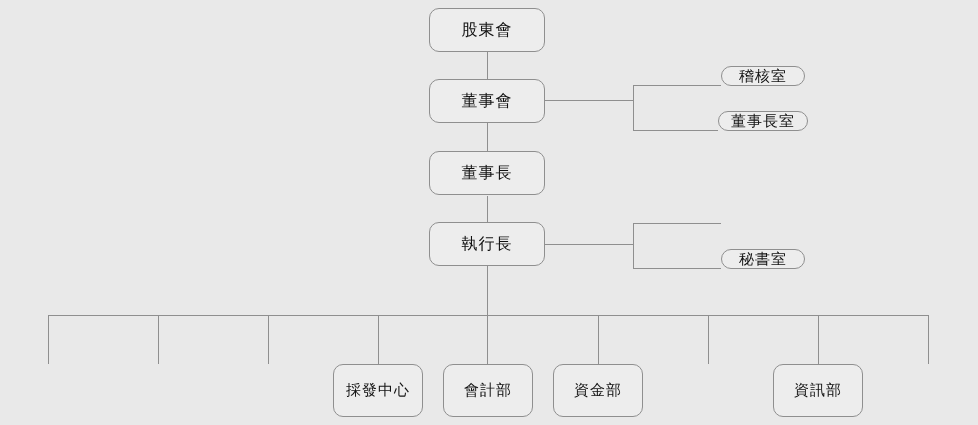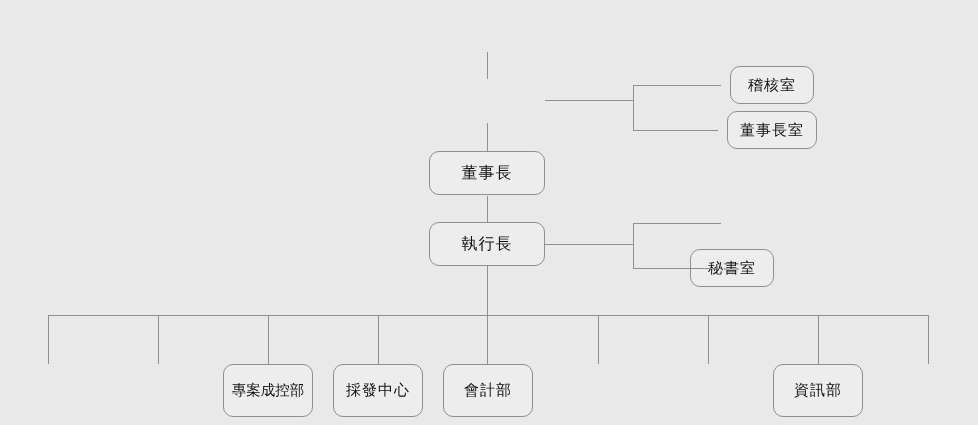--- a/index.html
+++ b/index.html
@@ -22,61 +22,67 @@
     border: 1px solid #8f8f8f;
     border-radius: 10px;
     display: flex;
     align-items: center;
     justify-content: center;
     color: #111111;
     letter-spacing: 1px;
     white-space: nowrap;
   }
   .node.main   { width: 116px; height: 44px; left: 429px; font-size: 16px; }
-  .node.side   { height: 38px; font-size: 15px; margin-left: 9px; }
+  .node.side   { height: 20px; font-size: 15px; }
   .node.bottom { width: 90px; height: 53px; top: 364px; font-size: 15px; }
   .node.bottom.wide { letter-spacing: 0; font-size: 14.5px; }
   .line {
     position: absolute;
     background: #8f8f8f;
   }
   .line.h { height: 1px; }
   .line.v { width: 1px; }
 </style>
 </head>
 <body>
 
 <div class="org-chart">
 
+  <div class="node main" style="top:8px">
+      <span>股東會</span>
+    </div>
+  <div class="node main" style="top:79px">
+      <span>董事會</span>
+    </div>
   <div class="node main" style="top:151px">
       <span>董事長</span>
     </div>
   <div class="node main" style="top:222px">
       <span>執行長</span>
     </div>
 
   <div class="node side" style="left:721px; top:66px;  width:84px">
       <span>稽核室</span>
     </div>
   <div class="node side" style="left:718px; top:111px; width:90px">
       <span>董事長室</span>
     </div>
 
-  <div class="node side" style="left:681px; top:249px; width:84px">
+  <div class="node side" style="left:721px; top:249px; width:84px">
       <span>秘書室</span>
     </div>
 
-  <div class="node bottom wide" style="left:223px">
-      <span>專案成控部</span>
-    </div>
   <div class="node bottom" style="left:333px">
       <span>採發中心</span>
     </div>
   <div class="node bottom" style="left:443px">
       <span>會計部</span>
+    </div>
+  <div class="node bottom" style="left:553px">
+      <span>資金部</span>
     </div>
   <div class="node bottom" style="left:773px">
       <span>資訊部</span>
     </div>
 
   <div class="line v" style="left:487px; top:52px;  height:27px"></div>
   <div class="line v" style="left:487px; top:123px; height:28px"></div>
   <div class="line v" style="left:487px; top:196px; height:26px"></div>
   <div class="line v" style="left:487px; top:266px; height:98px"></div>
 

